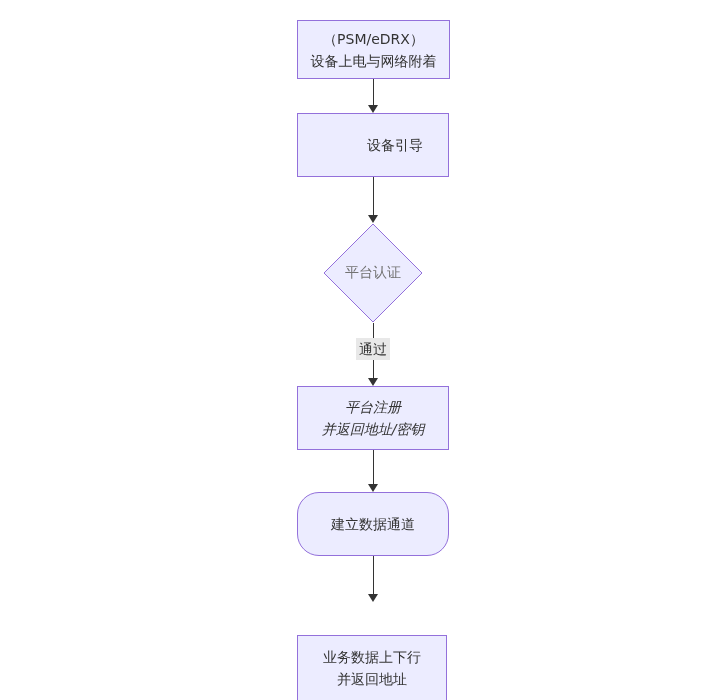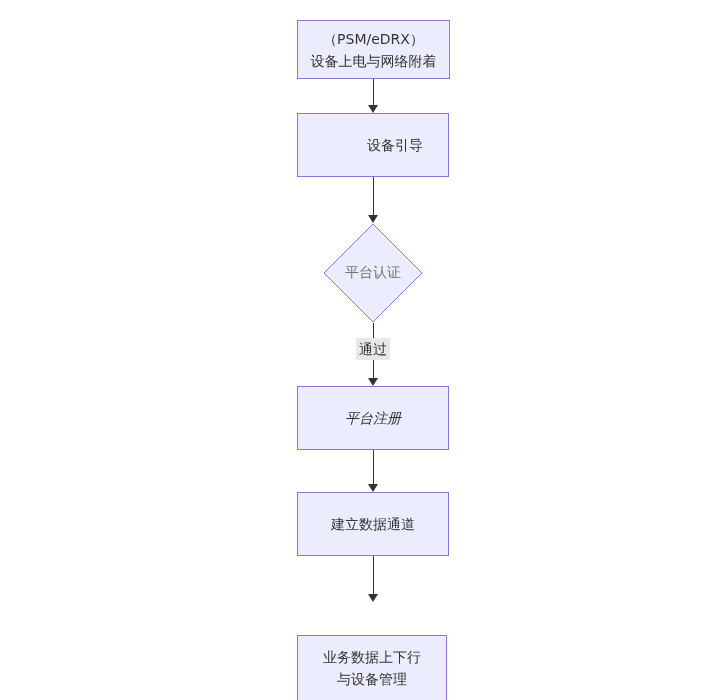--- a/index.html
+++ b/index.html
@@ -25,21 +25,21 @@
     line-height: 22px;
     display: flex;
     flex-direction: column;
     align-items: center;
     justify-content: center;
     text-align: center;
   }
   .node-1 { left: 297px; top: 20px;  width: 153px; height: 59px; }
   .node-2 { left: 297px; top: 113px; width: 152px; height: 64px; padding-left: 44px; }
   .node-4 { left: 297px; top: 386px; width: 152px; height: 64px; font-style: italic; }
-  .node-5 { left: 297px; top: 492px; width: 152px; height: 64px; }
+  .node-5 { left: 297px; top: 492px; width: 152px; height: 64px; border-radius: 22px; }
   .node-6 { left: 297px; top: 635px; width: 150px; height: 66px; }
 
   .diamond-wrap {
     position: absolute;
     left: 323px; top: 223px;
     width: 100px; height: 100px;
   }
   .diamond-wrap svg { display: block; }
   .diamond-label {
     position: absolute;
@@ -120,34 +120,35 @@
   </div>
 
   <div class="edge edge-3">
     <div class="edge-line"></div>
     <div class="edge-arrowhead"></div>
     <div class="edge-label">通过</div>
   </div>
 
   <div class="node node-4">
     <div>平台注册</div>
+    <div>并返回地址/密钥</div>
   </div>
 
   <div class="edge edge-4">
     <div class="edge-line"></div>
     <div class="edge-arrowhead"></div>
   </div>
 
   <div class="node node-5">
     <div>建立数据通道</div>
   </div>
 
   <div class="edge edge-5">
     <div class="edge-line"></div>
     <div class="edge-arrowhead"></div>
   </div>
 
   <div class="node node-6">
     <div>业务数据上下行</div>
-    <div>与设备管理</div>
+    <div>并返回地址</div>
   </div>
 
 </div>
 
 </body></html>

